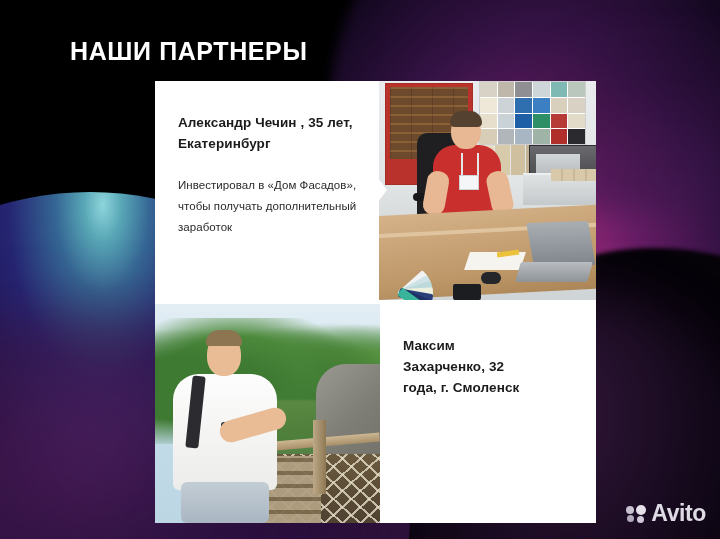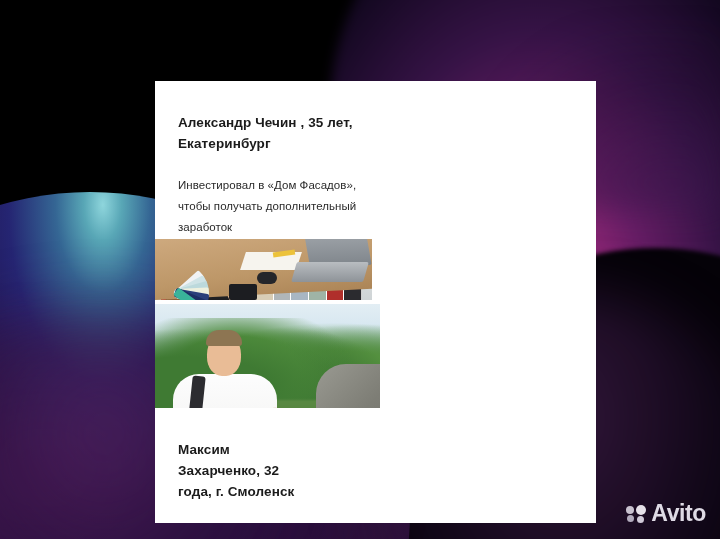--- a/index.html
+++ b/index.html
@@ -146,21 +146,20 @@
     background: #ffffff;
     z-index: 5;
     overflow: hidden;
   }
   .card-row {
     position: absolute;
     left: 0;
     width: 441px;
     height: 219px;
     display: flex;
-    flex-direction: column;
   }
   .row-1 { top: 0; }
   .row-2 { top: 223px; }
 
   .text-pane {
     box-sizing: border-box;
     background: #ffffff;
     padding: 32px 22px 0 23px;
   }
   .pane-w-left  { width: 224px; }
@@ -541,20 +540,21 @@
   <div class="bg-layer">
     <div class="glow-right"></div>
     <div class="glow-right-mask"></div>
     <div class="glow-topright-hint"></div>
     <div class="glow-left"></div>
     <div class="glow-left-soft"></div>
     <div class="glow-bottomleft"></div>
     <div class="glow-right-low"></div>
   </div>
 
+  <div class="heading">НАШИ ПАРТНЕРЫ</div>
 
   <div class="card">
 
     <div class="card-row row-1">
       <div class="text-pane pane-w-left">
         <p class="person-name">Александр Чечин , 35 лет, Екатеринбург</p>
         <p class="person-desc">Инвестировал в «Дом Фасадов», чтобы получать дополнительный заработок</p>
       </div>
 
       <div class="photo photo-office">

